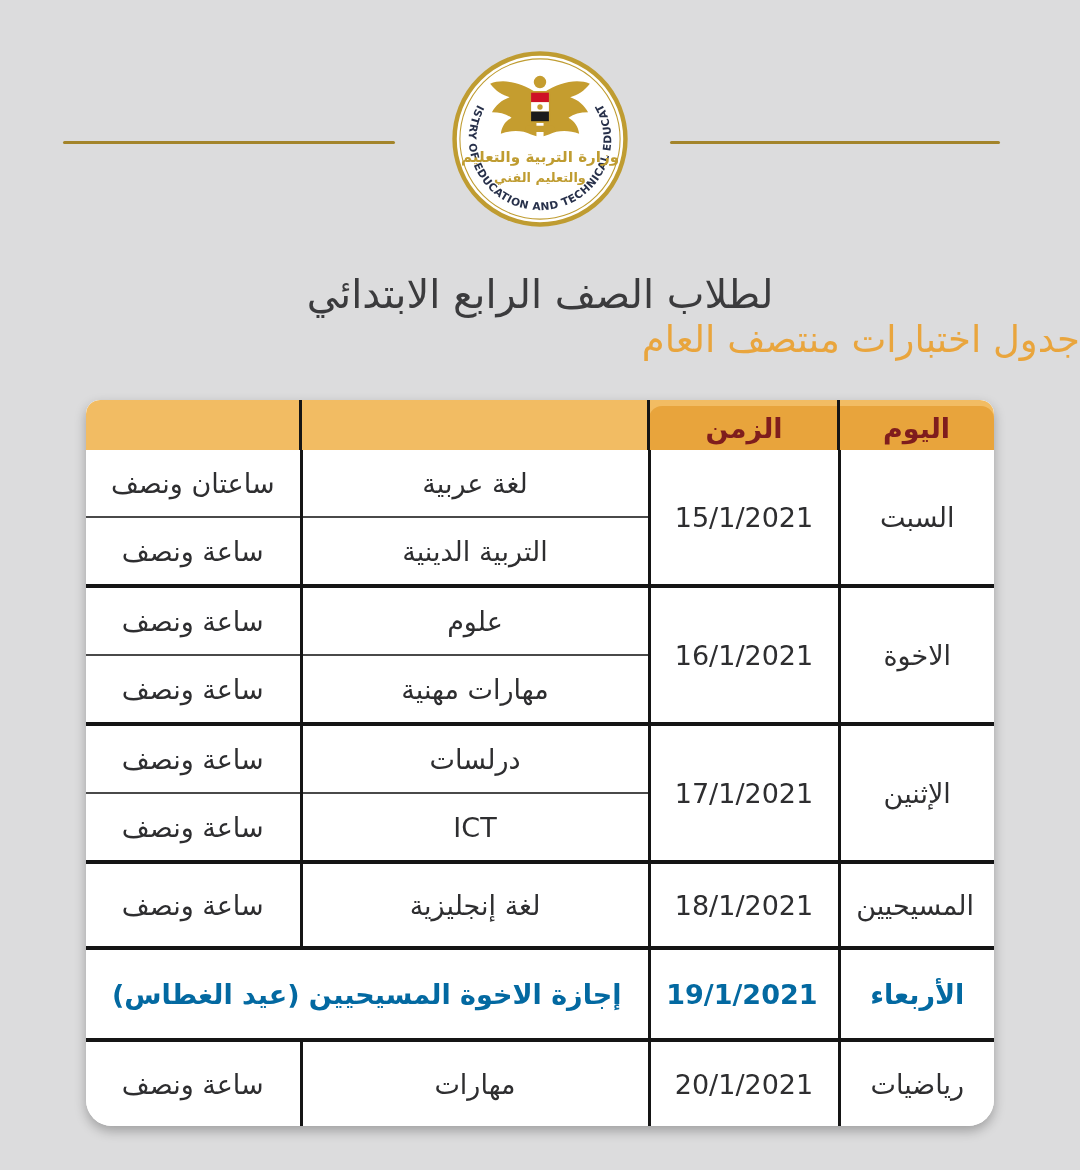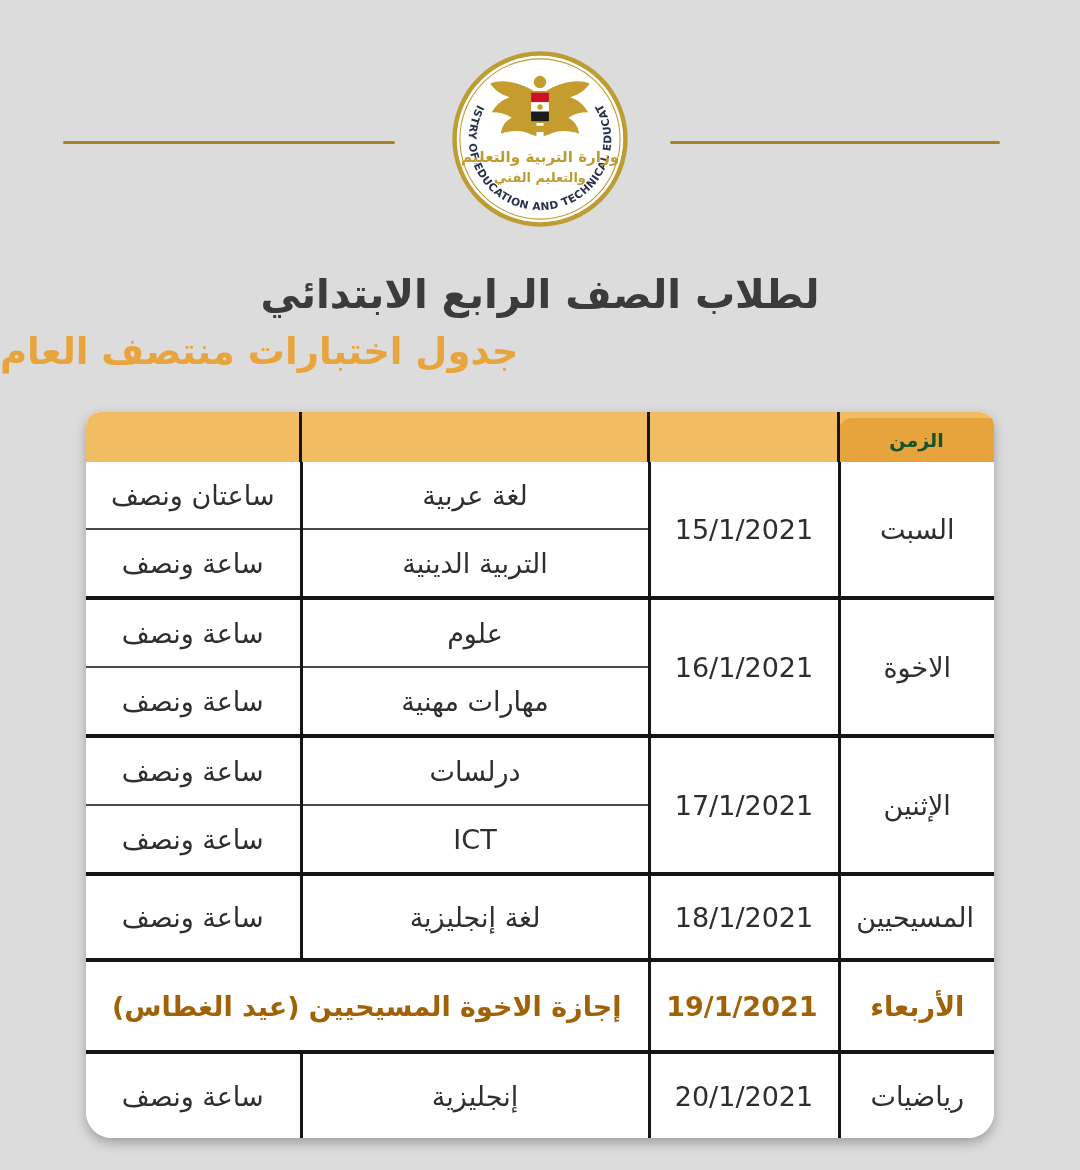--- a/index.html
+++ b/index.html
@@ -12,43 +12,43 @@
   
   .brand-area{position:relative;height:250px;}
   .gold-line{position:absolute;top:141px;height:3px;background:#A3842A;border-radius:2px;}
   .gold-line.left{left:63px;width:332px;}
   .gold-line.right{left:670px;width:330px;}
   .logo{position:absolute;left:451px;top:50px;width:178px;height:178px;}
 
   
   .page-title{
     margin-top:20px;text-align:center;
-    font-size:40px;font-weight:bold;color:#3b3b3d;line-height:1.2;
+    font-size:40px;font-weight:normal;color:#3b3b3d;line-height:1.2;
   }
   .page-subtitle{
-    margin-top:12px;text-align:left;
-    font-size:37px;font-weight:bold;color:#E9A53D;line-height:1.2;
+    text-align:right;
+    font-size:37px;font-weight:normal;color:#E9A53D;line-height:1.2;
   }
 
   
   .table-wrap{
     width:908px;margin:38px auto 0;
     border-radius:14px 14px 26px 26px;
     overflow:hidden;background:#ffffff;
     box-shadow:0 5px 12px rgba(0,0,0,.28);
   }
   
   .head-band{
     position:relative;height:50px;background:#F2BC63;
     border-radius:14px 14px 0 0;direction:rtl;
     display:grid;grid-template-columns:155px 190px 348px 215px;
   }
   .head-cell{
     margin-top:6px;background:#E8A43C;
-    color:#14532d;font-size:19px;font-weight:bold;
+    color:#7f1d1d;font-size:27px;font-weight:bold;
     display:flex;align-items:center;justify-content:center;
   }
   .head-cell.first{border-top-right-radius:13px;}
   .head-cell.last{border-top-left-radius:13px;}
   .head-divider{position:absolute;top:0;bottom:0;width:3px;background:#151515;}
   .hd1{left:751px;} .hd2{left:561px;} .hd3{left:213px;}
 
   table.schedule{
     width:908px;border-collapse:collapse;direction:rtl;table-layout:fixed;
   }
@@ -57,21 +57,21 @@
     font-size:27px;color:#2e2e30;height:66px;padding:0 20px;
   }
   .schedule td.c-date,.schedule td.c-subject,.schedule td.c-time{
     border-right:3px solid #151515;
   }
   tr.group-start > td{border-top:4px solid #151515;}
   td.sub-sep{border-bottom:2px solid #4a4a4a;}
   tr.r-tue td{height:82px;}
   tr.r-wed td{height:88px;}
   tr.r-thu td{height:84px;}
-  tr.holiday td{color:#a16207;font-weight:bold;}
+  tr.holiday td{color:#0369a1;font-weight:bold;}
 </style>
 </head>
 <body>
 
 <div class="brand-area">
   <div class="gold-line left"></div>
   <div class="gold-line right"></div>
 
   <svg class="logo" viewBox="0 0 200 200">
     <circle cx="100" cy="100" r="96" fill="#ffffff" stroke="#BF9C31" stroke-width="5"></circle>
@@ -95,20 +95,21 @@
     <text x="100" y="148" text-anchor="middle" font-size="14.5" font-weight="bold" fill="#BF9C31">والتعليم الفني</text>
   </svg>
 </div>
 
 <div class="page-title" dir="rtl">لطلاب الصف الرابع الابتدائي</div>
 <div class="page-subtitle" dir="rtl">جدول اختبارات منتصف العام</div>
 
 <div class="table-wrap">
 
   <div class="head-band">
+    <div class="head-cell first">اليوم</div>
     <div class="head-cell last">الزمن</div>
     <div class="head-divider hd1"></div>
     <div class="head-divider hd2"></div>
     <div class="head-divider hd3"></div>
   </div>
 
   <table class="schedule" dir="rtl">
     <colgroup>
       <col style="width:155px">
         <col style="width:190px">
@@ -159,18 +160,18 @@
 
       <tr class="group-start r-wed holiday">
         <td class="c-day">الأربعاء</td>
         <td class="c-date">19/1/2021</td>
         <td class="c-subject" colspan="2">إجازة الاخوة المسيحيين (عيد الغطاس)</td>
       </tr>
 
       <tr class="group-start r-thu">
         <td class="c-day">رياضيات</td>
         <td class="c-date">20/1/2021</td>
-        <td class="c-subject">إنجليزية</td>
+        <td class="c-subject">مهارات</td>
         <td class="c-time">ساعة ونصف</td>
       </tr>
     </tbody>
   </table>
 </div>
 
 </body></html>

